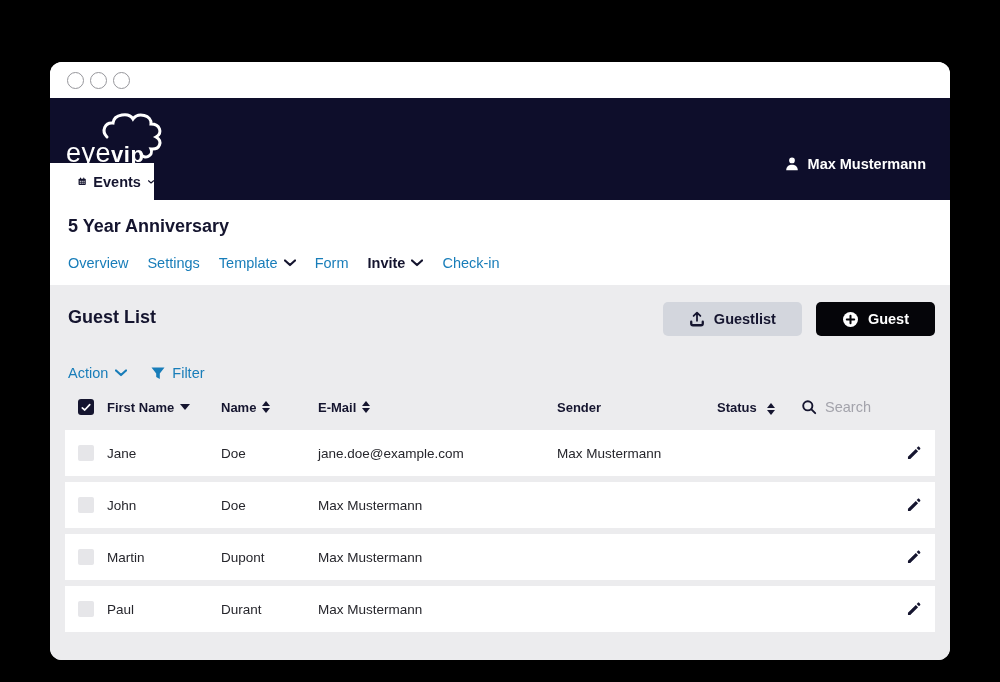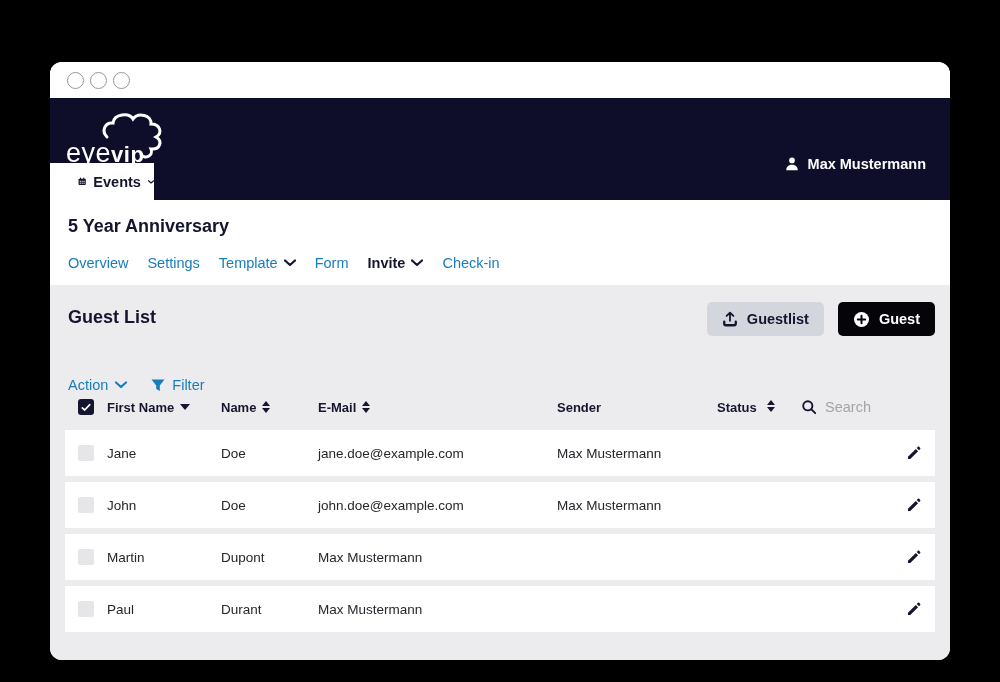--- a/index.html
+++ b/index.html
@@ -31,38 +31,38 @@
   .event-section{position:relative;height:85px;background:#fff;}
   .page-title{position:absolute;left:18px;top:16px;margin:0;font-size:18px;font-weight:700;color:#15152f;}
   .event-nav{position:absolute;left:18px;top:55px;display:flex;gap:19px;font-size:14.5px;align-items:center;}
   .event-nav a{text-decoration:none;color:#187db9;display:flex;align-items:center;gap:6px;}
   .event-nav a.active{color:#15152f;font-weight:700;}
   
   .gray-section{position:relative;height:375px;background:#ececee;}
   .list-title{position:absolute;left:18px;top:22px;margin:0;font-size:18px;font-weight:700;color:#15152f;}
   .head-buttons{position:absolute;right:15px;top:17px;display:flex;gap:14px;}
   .btn{border:none;height:34px;border-radius:5px;display:flex;align-items:center;gap:9px;
-       font-size:14.5px;font-weight:600;padding:0 15px;cursor:pointer;font-family:"Liberation Sans",sans-serif;}
+       font-size:14.5px;font-weight:600;padding:0 26px;cursor:pointer;font-family:"Liberation Sans",sans-serif;}
   .btn-guestlist{background:#d3d6dd;color:#15152f;}
   .btn-guest{background:#050509;color:#fff;}
-  .action-row{position:absolute;left:18px;top:92px;display:flex;align-items:center;font-size:14.5px;color:#187db9;}
+  .action-row{position:absolute;left:18px;top:80px;display:flex;align-items:center;font-size:14.5px;color:#187db9;}
   .action-link{display:flex;align-items:center;gap:7px;cursor:pointer;}
   .filter-link{display:flex;align-items:center;gap:7px;margin-left:24px;cursor:pointer;}
   
   .thead{position:absolute;left:15px;top:107px;width:870px;height:30px;display:flex;align-items:center;
          font-size:13px;font-weight:700;color:#15152f;}
   .rows{position:absolute;left:15px;top:145px;width:870px;}
   .trow{height:46px;background:#fff;margin-bottom:6px;display:flex;align-items:center;
         font-size:13.5px;color:#26262c;}
   .c0{width:42px;box-sizing:border-box;padding-left:13px;display:flex;align-items:center;}
   .c1{width:114px;display:flex;align-items:center;gap:6px;}
   .c2{width:97px;display:flex;align-items:center;gap:6px;}
   .c3{width:239px;display:flex;align-items:center;gap:6px;}
   .c4{width:160px;display:flex;align-items:center;}
-  .c5{width:84px;display:flex;align-items:flex-start;gap:10px;}
+  .c5{width:84px;display:flex;align-items:flex-end;gap:10px;}
   .c6{flex:1;display:flex;align-items:center;}
   .thead .c6{gap:6px;}
   .trow .c6{justify-content:flex-end;padding-right:13px;box-sizing:border-box;}
   .cb-checked{width:16px;height:16px;background:#15152f;border-radius:3px;display:flex;align-items:center;justify-content:center;cursor:pointer;}
   .cb-empty{width:16px;height:16px;background:#e6e6e9;border-radius:2px;cursor:pointer;}
   
   .sort-both{display:flex;flex-direction:column;gap:2px;align-items:center;cursor:pointer;}
   .tri-up{width:0;height:0;border-left:4.5px solid transparent;border-right:4.5px solid transparent;border-bottom:5px solid #15152f;}
   .tri-down{width:0;height:0;border-left:4.5px solid transparent;border-right:4.5px solid transparent;border-top:5px solid #15152f;}
   .sort-desc{width:0;height:0;border-left:5px solid transparent;border-right:5px solid transparent;border-top:6px solid #15152f;cursor:pointer;}
@@ -253,21 +253,20 @@
           </button>
         </div>
       </div>
 
       <div class="trow">
         <div class="c0">
             <span class="cb-empty"></span>
           </div>
         <div class="c1">John</div>
         <div class="c2">Doe</div>
-        <div class="c3">john.doe@example.com</div>
         <div class="c4">Max Mustermann</div>
         <div class="c5"></div>
         <div class="c6">
           <button class="edit-btn">
             <svg width="16" height="16" viewBox="0 0 18 18" fill="#15152f">
               <path d="M2.2 13.2 L2.2 15.8 L4.8 15.8 L13.6 7 L11 4.4 Z M15.8 4.8 C16.3 4.3 16.3 3.5 15.8 3 L15 2.2 C14.5 1.7 13.7 1.7 13.2 2.2 L12 3.4 L14.6 6 Z"></path>
             </svg>
           </button>
         </div>
       </div>

